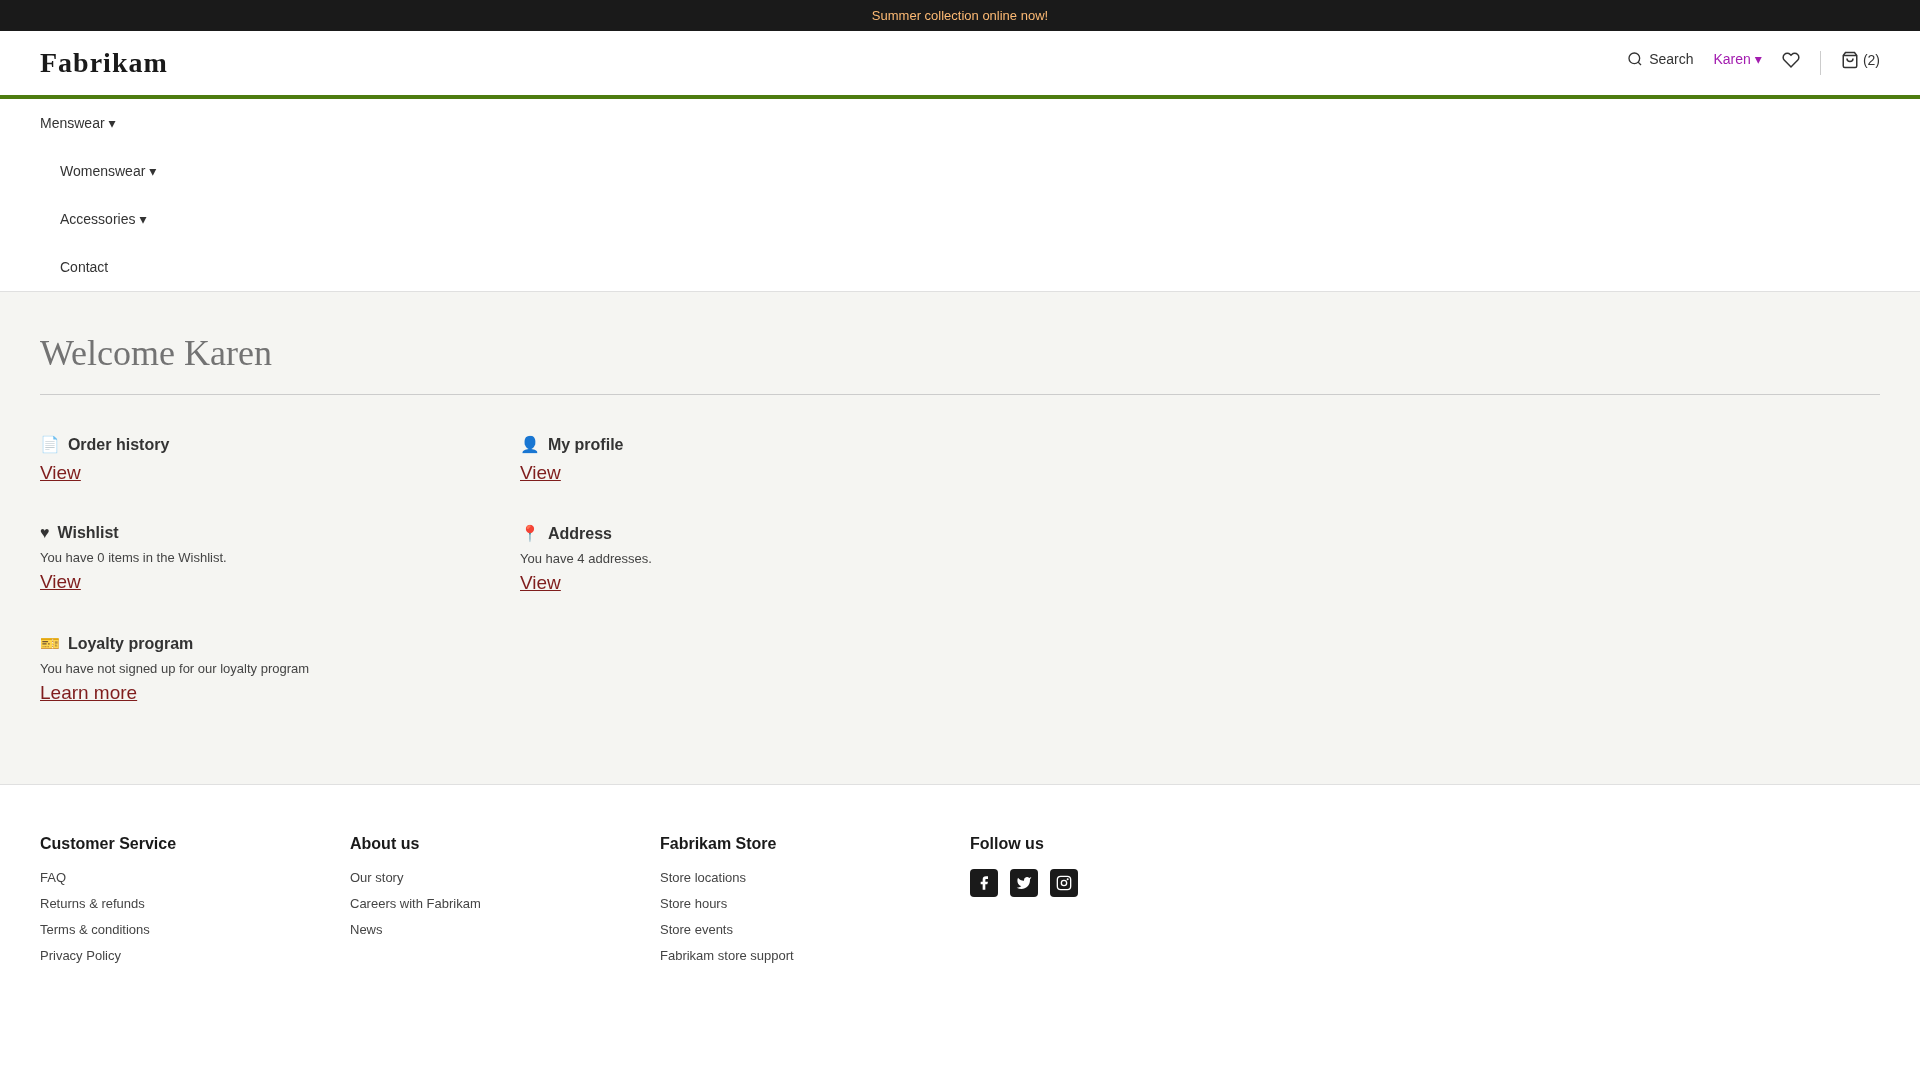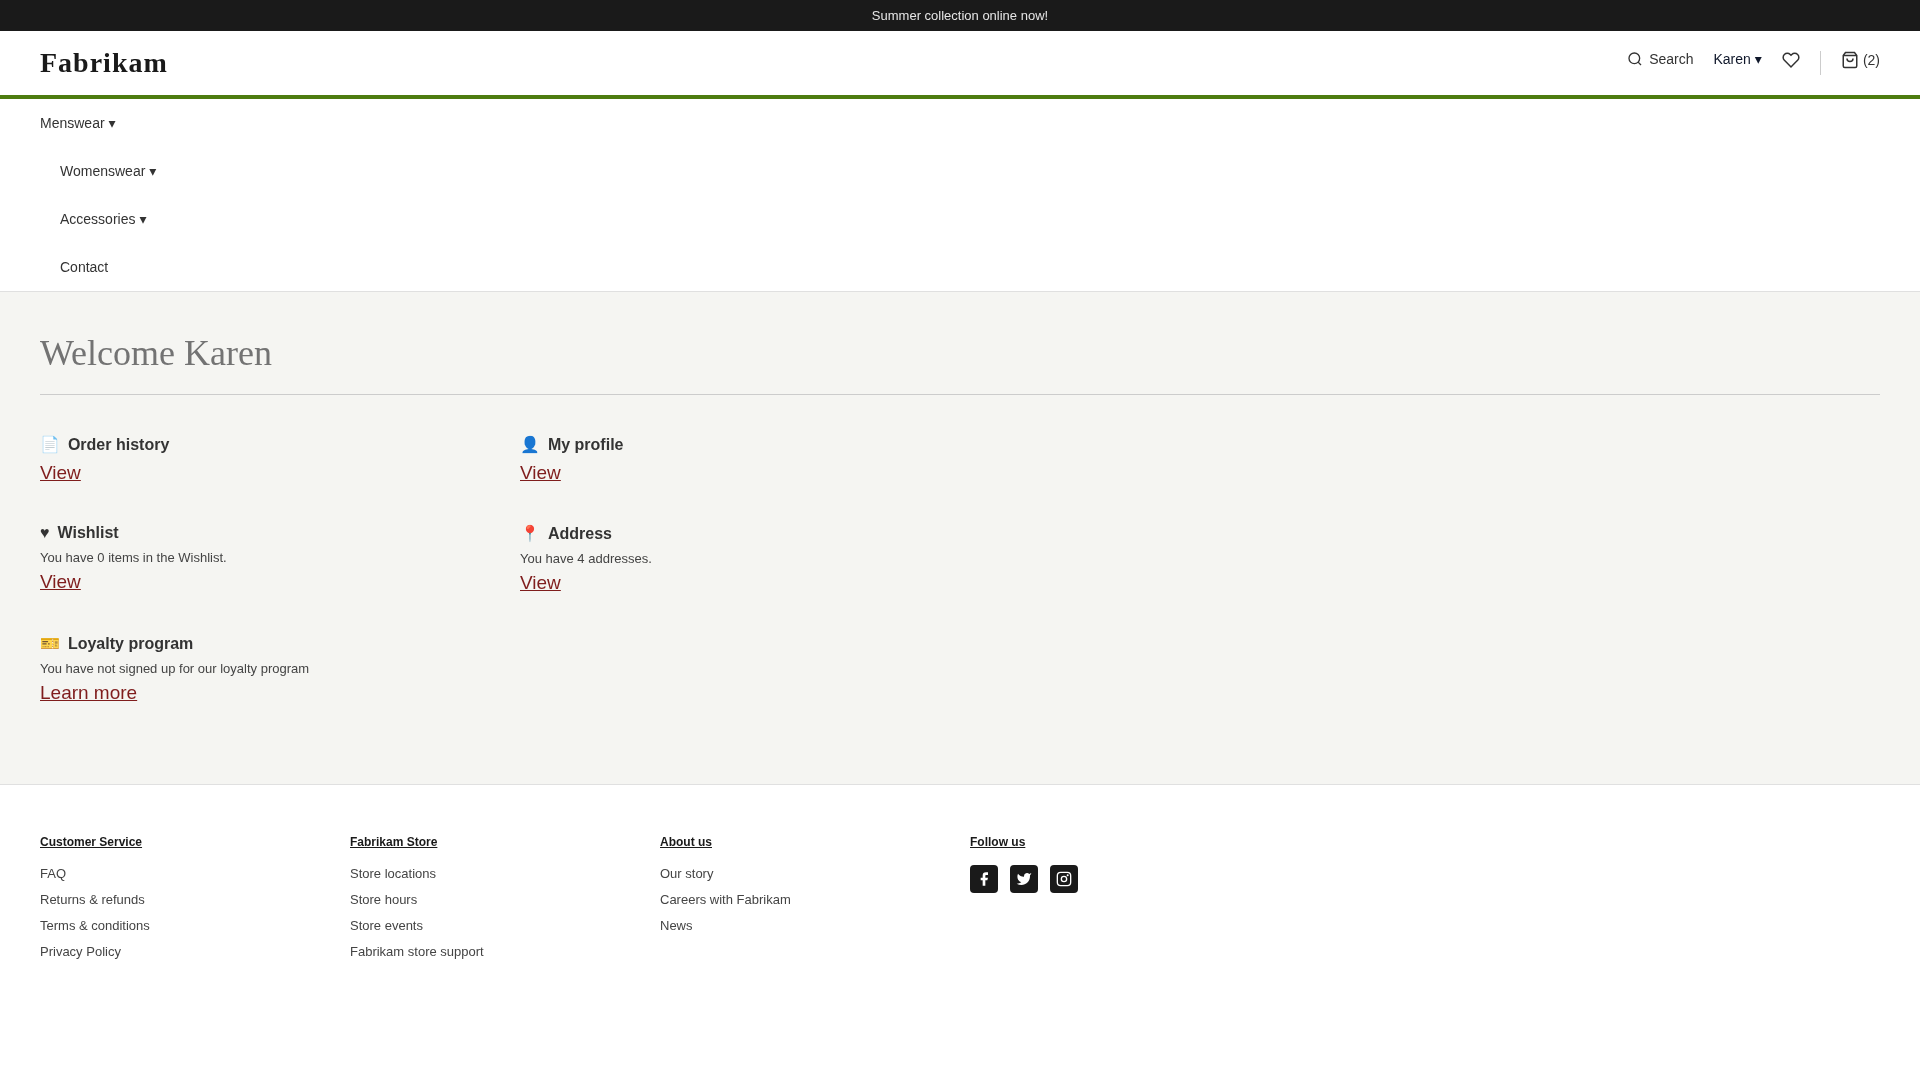--- a/index.html
+++ b/index.html
@@ -1,21 +1,21 @@
 <!DOCTYPE html>
 <html><head>
   <meta charset="utf-8">
   <style>
     * { margin: 0; padding: 0; box-sizing: border-box; }
     body { font-family: Arial, sans-serif; font-size: 14px; color: #333; background: #fff; }
 
     
     .top-banner {
       background: #1a1a1a;
-      color: #e5e5e5;
+      color: #fdba74;
       text-align: center;
       padding: 8px;
       font-size: 13px;
     }
 
     
     .header {
       display: flex;
       align-items: center;
       justify-content: space-between;
@@ -45,21 +45,21 @@
       color: #333;
     }
     .user-btn {
       display: flex;
       align-items: center;
       gap: 4px;
       background: none;
       border: none;
       cursor: pointer;
       font-size: 14px;
-      color: #0f172a;
+      color: #a21caf;
     }
     .wishlist-btn {
       background: none;
       border: none;
       cursor: pointer;
       font-size: 18px;
       color: #333;
     }
     .cart-btn {
       display: flex;
@@ -153,25 +153,24 @@
       padding: 50px 40px 30px;
       border-top: 1px solid #e0e0e0;
     }
     .footer-grid {
       display: grid;
       grid-template-columns: 1fr 1fr 1fr 1fr;
       gap: 40px;
       max-width: 1200px;
     }
     .footer-col h4 {
-      font-size: 12px;
+      font-size: 16px;
       font-weight: bold;
       margin-bottom: 16px;
       color: #1a1a1a;
-      text-decoration: underline;
     }
     .footer-col ul {
       list-style: none;
     }
     .footer-col ul li {
       margin-bottom: 10px;
     }
     .footer-col ul li a {
       text-decoration: none;
       color: #444;
@@ -314,35 +313,35 @@
       <h4>Customer Service</h4>
       <ul>
         <li><a href="#">FAQ</a></li>
         <li><a href="#">Returns &amp; refunds</a></li>
         <li><a href="#">Terms &amp; conditions</a></li>
         <li><a href="#">Privacy Policy</a></li>
       </ul>
     </div>
 
     <div class="footer-col">
+      <h4>About us</h4>
+      <ul>
+        <li><a href="#">Our story</a></li>
+        <li><a href="#">Careers with Fabrikam</a></li>
+        <li><a href="#">News</a></li>
+      </ul>
+    </div>
+
+    <div class="footer-col">
       <h4>Fabrikam Store</h4>
       <ul>
         <li><a href="#">Store locations</a></li>
         <li><a href="#">Store hours</a></li>
         <li><a href="#">Store events</a></li>
         <li><a href="#">Fabrikam store support</a></li>
-      </ul>
-    </div>
-
-    <div class="footer-col">
-      <h4>About us</h4>
-      <ul>
-        <li><a href="#">Our story</a></li>
-        <li><a href="#">Careers with Fabrikam</a></li>
-        <li><a href="#">News</a></li>
       </ul>
     </div>
 
     <div class="footer-col">
       <h4>Follow us</h4>
       <div class="social-icons">
         <div class="social-icon">
           <svg viewBox="0 0 24 24">
             <path d="M18 2h-3a5 5 0 0 0-5 5v3H7v4h3v8h4v-8h3l1-4h-4V7a1 1 0 0 1 1-1h3z"></path>
           </svg>

